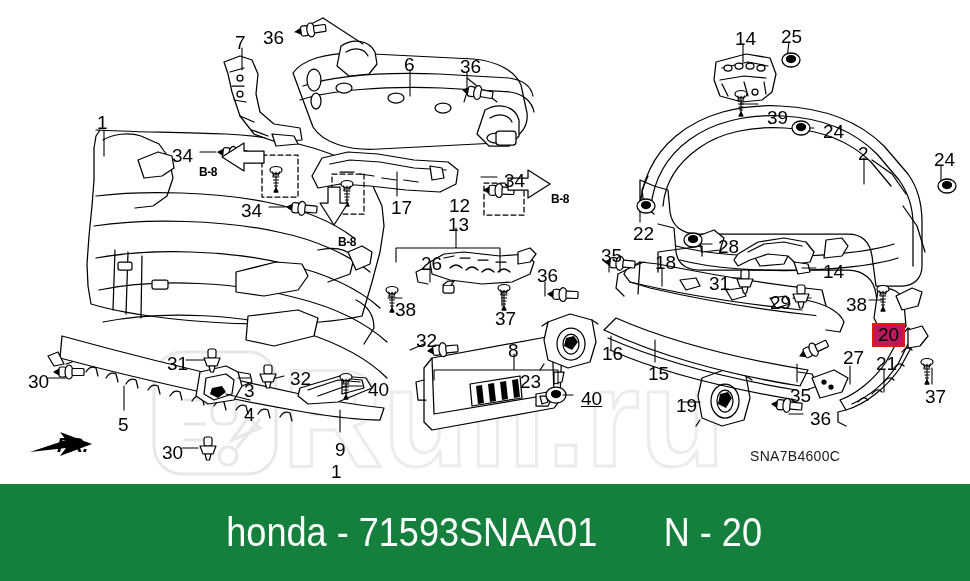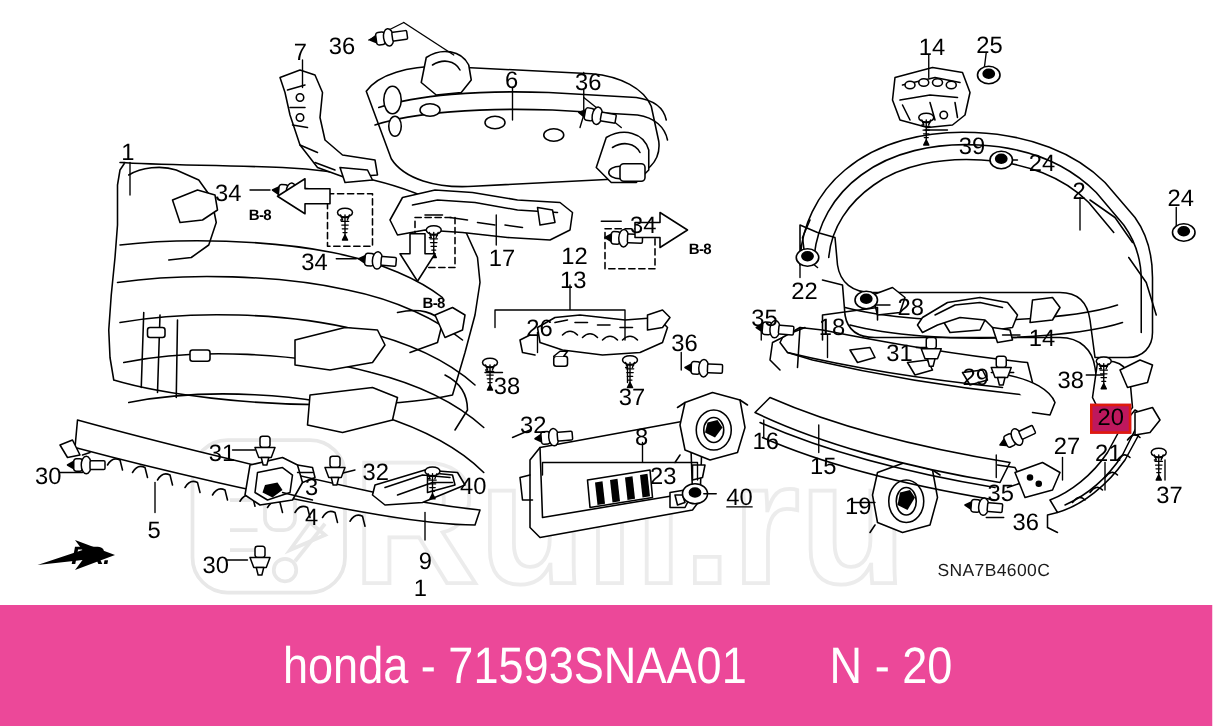--- a/index.html
+++ b/index.html
@@ -63,21 +63,21 @@
   
   #drawcode{
     position:absolute;left:750px;top:448px;
     font-family:"Liberation Sans", sans-serif;
     font-size:14px;color:#1a1a1a;letter-spacing:0.3px;white-space:nowrap;
   }
 
   
   #footer{
     position:absolute;left:0;top:484px;width:970px;height:97px;
-    background:#ec4899;
+    background:#15803d;
   }
   #footer-inner{
     position:absolute;left:0;top:0;width:970px;height:97px;
     display:flex;align-items:center;justify-content:center;
   }
   .ftxt{
     color:#ffffff;
     font-family:"Liberation Sans Narrow","Liberation Sans",sans-serif;
     font-size:41px;
     font-weight:400;

